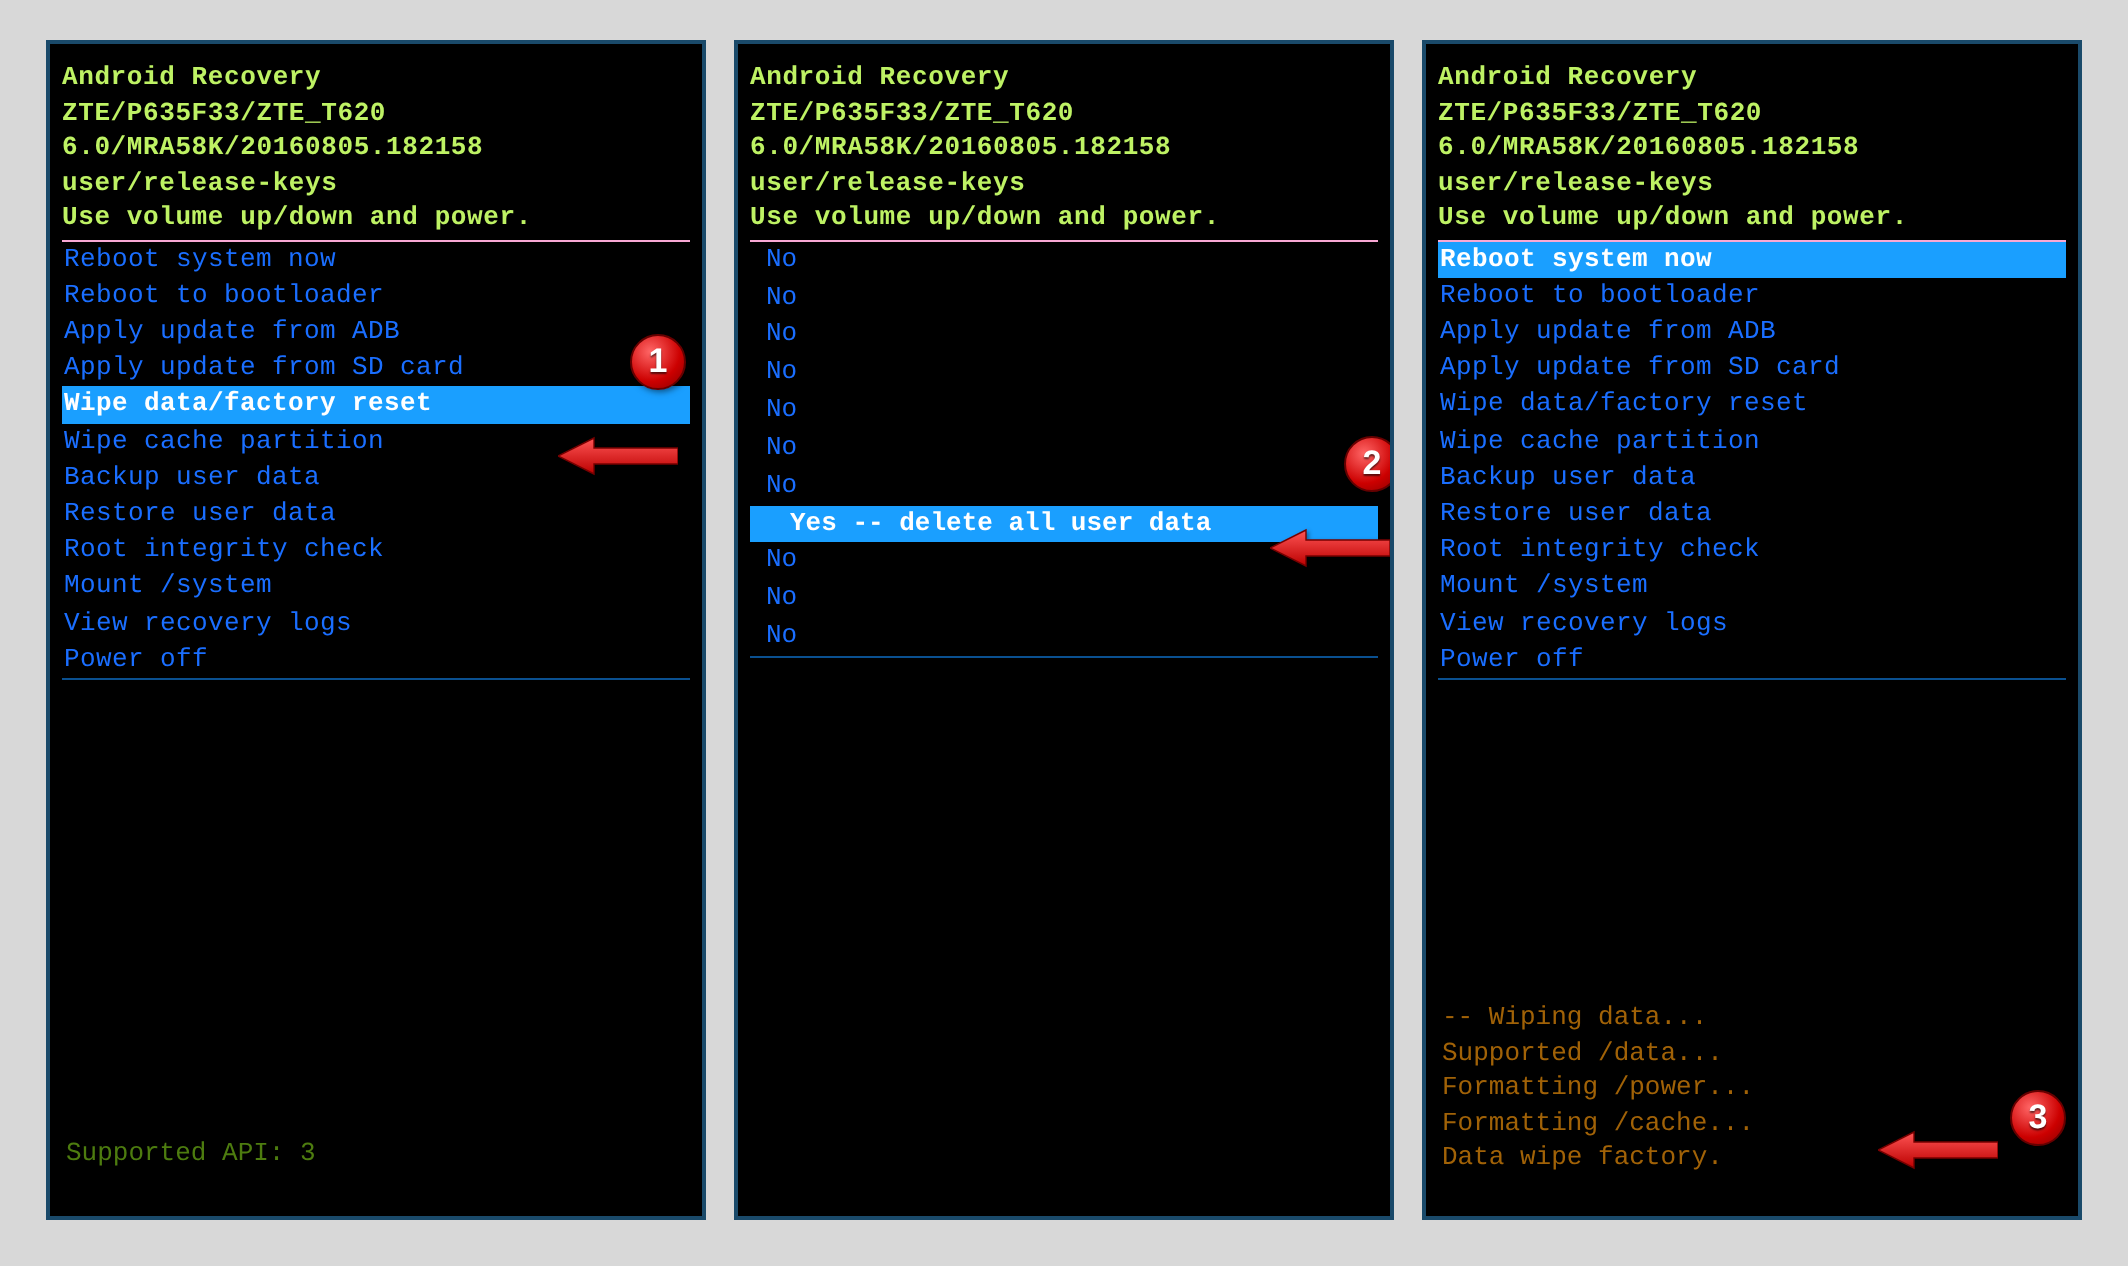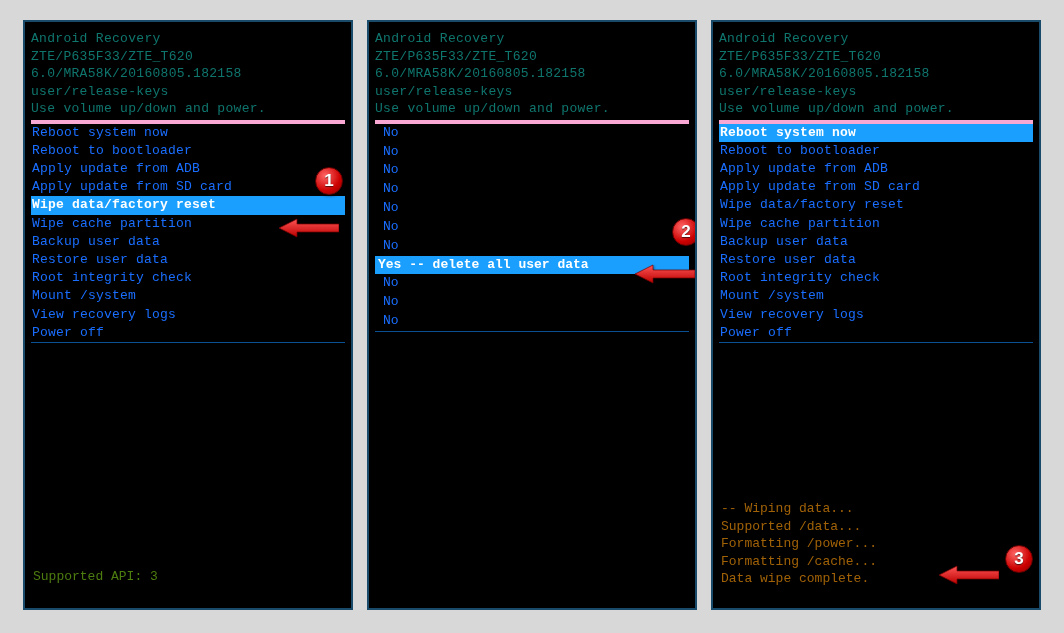--- a/index.html
+++ b/index.html
@@ -16,58 +16,58 @@
     .screen {
       width: 330px;
       height: 590px;
       background: #000;
       border: 2px solid #1a4a6a;
       position: relative;
       padding: 8px 6px;
       overflow: hidden;
     }
     .header {
-      color: #0f766e;
-      font-weight: normal;
+      color: #bef264;
+      font-weight: bold;
       line-height: 1.35;
       font-size: 13px;
       letter-spacing: 0.3px;
     }
     .menu-container {
       margin-top: 2px;
     }
     .menu-item {
       color: #1a6eff;
       line-height: 1.4;
       font-size: 13px;
       padding: 0 1px;
       letter-spacing: 0.2px;
     }
     .menu-item.selected {
       background: #1a9fff;
       color: #fff;
       font-weight: bold;
     }
     .menu-border-top {
-      border-top: 4px solid #f9a8d4;
+      border-top: 1px solid #f9a8d4;
     }
     .menu-border-bottom {
       border-bottom: 1px solid #0a5090;
     }
     .confirm-item {
       color: #1a6eff;
       font-size: 13px;
       line-height: 1.45;
       padding-left: 8px;
     }
     .confirm-item.selected {
       background: #1a9fff;
       color: #fff;
       font-weight: bold;
-      padding-left: 3px;
+      padding-left: 20px;
     }
     .footer {
       position: absolute;
       bottom: 24px;
       left: 8px;
       color: #4d7c0f;
       font-size: 13px;
     }
     .log-output {
       position: absolute;
@@ -203,21 +203,21 @@
       <div class="menu-item">Root integrity check</div>
       <div class="menu-item">Mount /system</div>
       <div class="menu-item">View recovery logs</div>
       <div class="menu-item">Power off</div>
     </div>
   <div class="log-output" id="log3">
       <div>-- Wiping data...</div>
       <div>Supported /data...</div>
       <div>Formatting /power...</div>
       <div>Formatting /cache...</div>
-      <div>Data wipe complete.</div>
+      <div>Data wipe factory.</div>
     </div>
 
   <div class="badge" style="bottom:35px; right:6px;">
       <span>3</span>
     </div>
   <div class="arrow" style="bottom:18px; right:40px;">
     <svg width="60" height="22">
         <defs>
           <linearGradient id="ag3" x1="0" y1="0" x2="0" y2="1">
             <stop offset="0%" stop-color="#ff5555"></stop>

